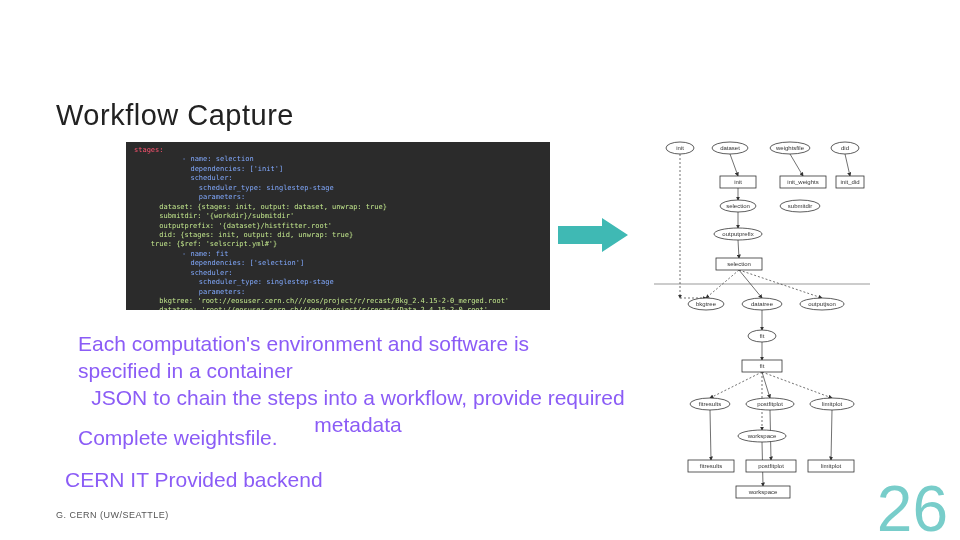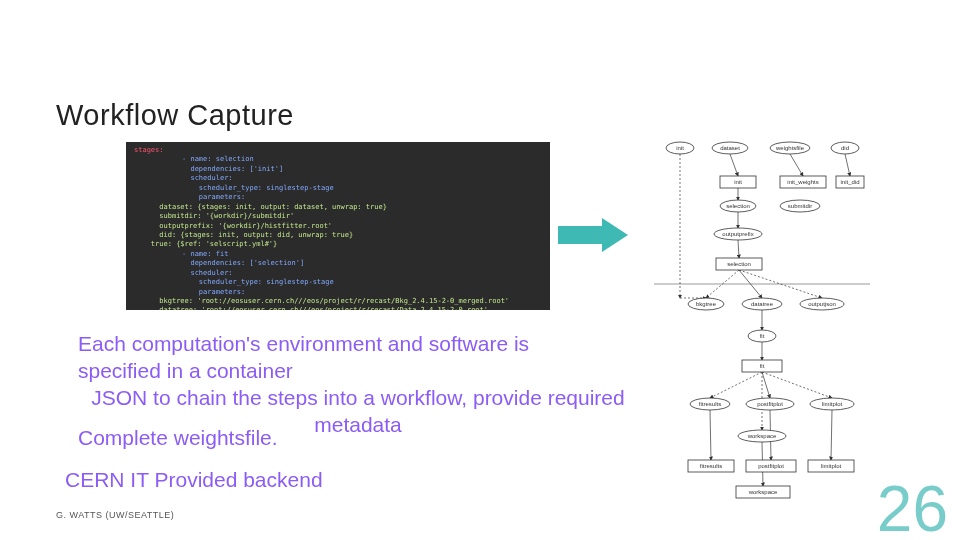--- a/index.html
+++ b/index.html
@@ -114,21 +114,21 @@
 <h1 class="slide-title">Workflow Capture</h1>
 
 <div class="code-block" id="code-block"><span class="sec">stages:</span>
 <span class="key">- name: selection</span>
 <span class="key">  dependencies: ['init']</span>
 <span class="key">  scheduler:</span>
 <span class="key">    scheduler_type: singlestep-stage</span>
 <span class="key">    parameters:</span>
 <span class="str">      dataset: {stages: init, output: dataset, unwrap: true}</span>
 <span class="str">      submitdir: '{workdir}/submitdir'</span>
-<span class="str">      outputprefix: '{workdir}/histfitter.root'</span>
+<span class="str">      outputprefix: '{dataset}/histfitter.root'</span>
 <span class="str">      did: {stages: init, output: did, unwrap: true}</span>
 <span class="str">    true: {$ref: 'selscript.yml#'}</span>
 <span class="key">- name: fit</span>
 <span class="key">  dependencies: ['selection']</span>
 <span class="key">  scheduler:</span>
 <span class="key">    scheduler_type: singlestep-stage</span>
 <span class="key">    parameters:</span>
 <span class="str">      bkgtree: 'root://eosuser.cern.ch///eos/project/r/recast/Bkg_2.4.15-2-0_merged.root'</span>
 <span class="str">      datatree: 'root://eosuser.cern.ch///eos/project/r/recast/Data_2.4.15-2-0.root'</span>
 
@@ -225,14 +225,14 @@
         <text x="113" y="366" text-anchor="middle">workspace</text>
       </g>
   </svg>
 </div>
 
 <p class="body-text t1">Each computation's environment and software is specified in a container</p>
 <p class="body-text t2">JSON to chain the steps into a workflow, provide required metadata</p>
 <p class="body-text t3">Complete weightsfile.</p>
 <p class="body-text t4">CERN IT Provided backend</p>
 
-<div class="footer">G. WATTS (UW/SEATTLE)</div>
+<div class="footer">G. CERN (UW/SEATTLE)</div>
 <div class="page-number">26</div>
 
 </body></html>

